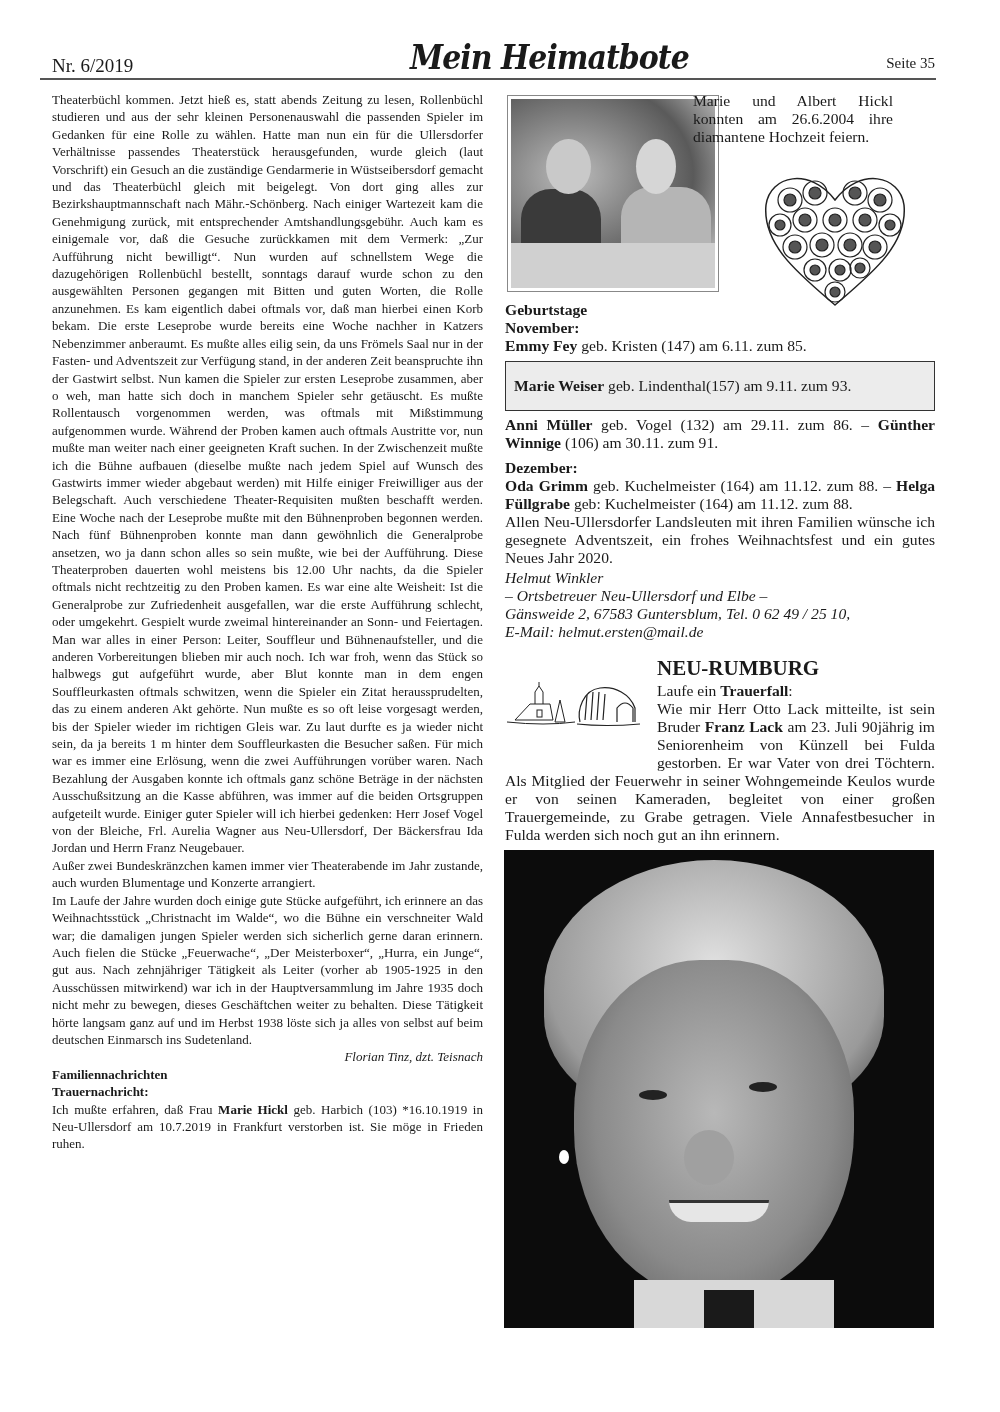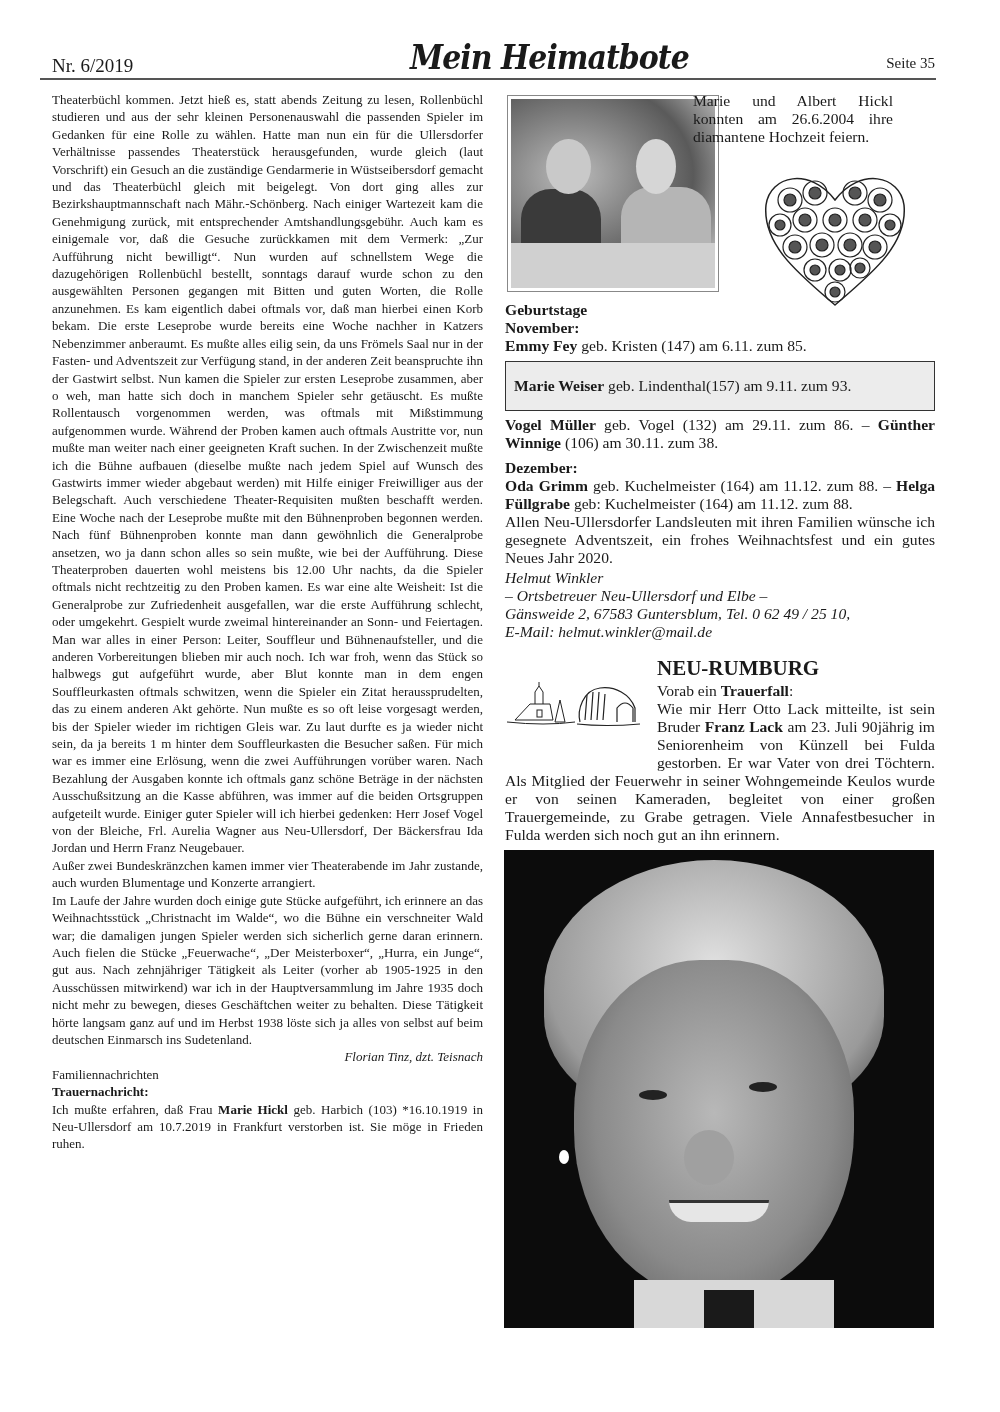--- a/index.html
+++ b/index.html
@@ -8,21 +8,21 @@
 
     .header { position: absolute; left: 40px; top: 40px; width: 895px; height: 38px; }
     .header .issue { position: absolute; left: 12px; top: 15px; font-size: 19px; }
     .header .page { position: absolute; right: 0; top: 15px; font-size: 15px; }
     .header .masthead { position: absolute; left: 370px; top: 0; font-size: 30px; font-weight: bold; font-style: italic; letter-spacing: -1px; font-family: "DejaVu Serif", serif; transform: scaleY(1.1); }
     .rule { position: absolute; left: 40px; top: 78px; width: 896px; height: 2px; background: #555; }
 
     .col-left { position: absolute; left: 52px; top: 91px; width: 431px; font-size: 13px; line-height: 17.4px; text-align: justify; }
     .col-left p { margin: 0; }
     .sig { text-align: right; font-style: italic; margin-top: 3px; }
-    .sec-head { font-weight: normal; margin-top: 24px; }
+    .sec-head { font-weight: bold; margin-top: 24px; }
     .sub-head { font-weight: bold; }
 
     .photo1 { position: absolute; left: 507px; top: 95px; width: 212px; height: 197px; border: 1px solid #888; padding: 3px; background: #fff; }
     .photo1 .img { width: 100%; height: 100%; background: radial-gradient(ellipse at 30% 40%, #bbb 0%, #8a8a8a 30%, #5a5a5a 60%, #e8e8e8 100%); position: relative; overflow: hidden; }
     .photo1 .img .face1 { position: absolute; left: 35px; top: 40px; width: 45px; height: 55px; border-radius: 50%; background: #c9c9c9; }
     .photo1 .img .face2 { position: absolute; left: 125px; top: 40px; width: 40px; height: 55px; border-radius: 50%; background: #d6d6d6; }
     .photo1 .img .body1 { position: absolute; left: 10px; top: 90px; width: 80px; height: 90px; border-radius: 30px 30px 0 0; background: #3a3a3a; }
     .photo1 .img .body2 { position: absolute; left: 110px; top: 88px; width: 90px; height: 90px; border-radius: 30px 30px 0 0; background: #b5b5b5; }
     .photo1 .img .table { position: absolute; left: 0; bottom: 0; width: 100%; height: 45px; background: #d0d0d0; }
 
@@ -121,29 +121,29 @@
     <circle cx="75" cy="127" r="10"></circle>
       <circle cx="75" cy="127" r="5" fill="#555"></circle>
   </g>
 </svg>
 
 <div class="col-right">
   <div class="bold">Geburtstage</div>
   <div class="bold">November:</div>
   <div><b>Emmy Fey</b><span> geb. Kristen (147) am 6.11. zum 85.</span></div>
   <div class="highlight-box"><b>Marie Weiser</b><span> geb. Lindenthal(157) am 9.11. zum 93.</span></div>
-  <div><b>Vogel Müller</b><span> geb. Vogel (132) am 29.11. zum 86. – </span><b>Günther Winnige</b><span> (106) am 30.11. zum 38.</span></div>
+  <div><b>Anni Müller</b><span> geb. Vogel (132) am 29.11. zum 86. – </span><b>Günther Winnige</b><span> (106) am 30.11. zum 91.</span></div>
   <div class="gap"></div>
   <div class="bold">Dezember:</div>
   <div><b>Oda Grimm</b><span> geb. Kuchelmeister (164) am 11.12. zum 88. – </span><b>Helga Füllgrabe</b><span> geb: Kuchelmeister (164) am 11.12. zum 88.</span></div>
   <div>Allen Neu-Ullersdorfer Landsleuten mit ihren Familien wünsche ich gesegnete Adventszeit, ein frohes Weihnachtsfest und ein gutes Neues Jahr 2020.</div>
   <div class="sig-r" style="margin-top:2px">Helmut Winkler</div>
   <div class="sig-r">– Ortsbetreuer Neu-Ullersdorf und Elbe –</div>
   <div class="sig-r">Gänsweide 2, 67583 Guntersblum, Tel. 0 62 49 / 25 10,</div>
-  <div class="sig-r">E-Mail: helmut.winkler@mail.de</div>
+  <div class="sig-r">E-Mail: helmut.ersten@mail.de</div>
 </div>
 
 <div class="neurumburg-head">NEU-RUMBURG</div>
 
 <svg class="church" viewBox="0 0 140 48">
   <g fill="none" stroke="#222" stroke-width="1">
     <path d="M10 40 L25 24 L45 24 L48 40 Z"></path>
     <path d="M30 24 L30 12 L34 6 L38 12 L38 24"></path>
     <line x1="34" y1="2" x2="34" y2="6"></line>
     <rect x="32" y="30" width="5" height="7"></rect>
@@ -152,21 +152,21 @@
   </g>
   <g stroke="#222" stroke-width="1.2" fill="none">
     <path d="M75 42 C 72 30, 78 10, 95 8 C 110 6, 125 14, 130 28 L 130 42"></path>
     <path d="M80 40 L82 15 M86 40 L88 12 M92 40 L94 12 M98 40 L100 14"></path>
     <path d="M112 42 L112 28 Q 120 18, 128 28 L128 42"></path>
     <path d="M72 44 Q 100 47, 135 44"></path>
   </g>
 </svg>
 
 <div class="nr-text">
-  <div class="indent-block" style="padding-top:4px"><span>Vorab ein </span><b>Trauerfall</b><span>:</span></div>
+  <div class="indent-block" style="padding-top:4px"><span>Laufe ein </span><b>Trauerfall</b><span>:</span></div>
   <div class="indent-block" style="padding-left:0; text-indent:0;"><span style="float:left; width:152px; height:72px;"></span><span>Wie mir Herr Otto Lack mitteilte, ist sein Bruder </span><b>Franz Lack</b><span> am 23. Juli 90jährig im Seniorenheim von Künzell bei Fulda gestorben. Er war Vater von drei Töchtern. Als Mitglied der Feuerwehr in seiner Wohngemeinde Keulos wurde er von seinen Kameraden, begleitet von einer großen Trauergemeinde, zu Grabe getragen. Viele Annafestbesucher in Fulda werden sich noch gut an ihn erinnern.</span></div>
 </div>
 
 <div class="photo2">
   <div class="hair"></div>
   <div class="face"></div>
   <div class="eye1"></div>
     <div class="eye2"></div>
   <div class="nose"></div>
   <div class="mouth"></div>

